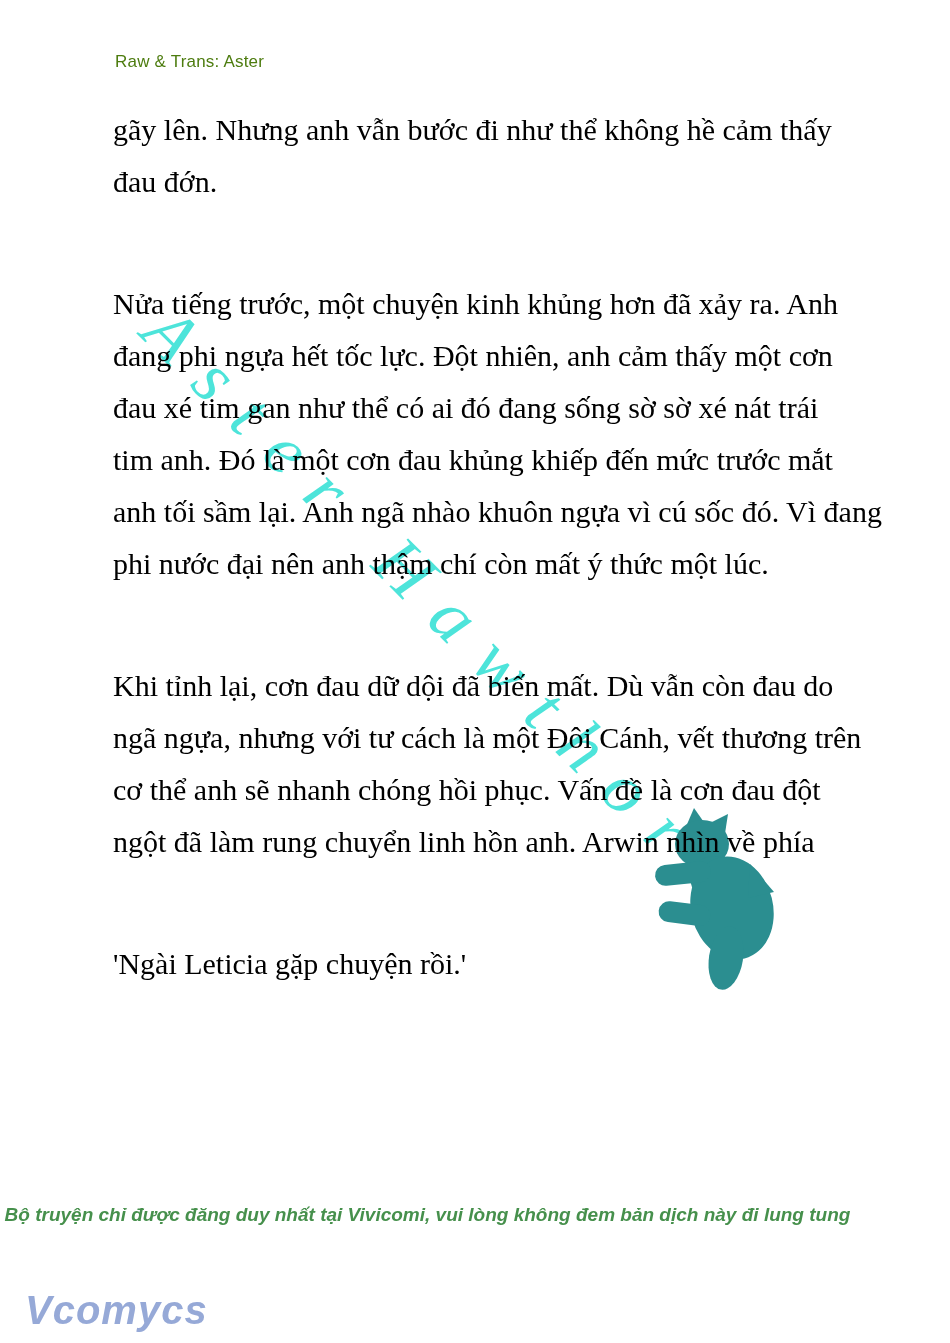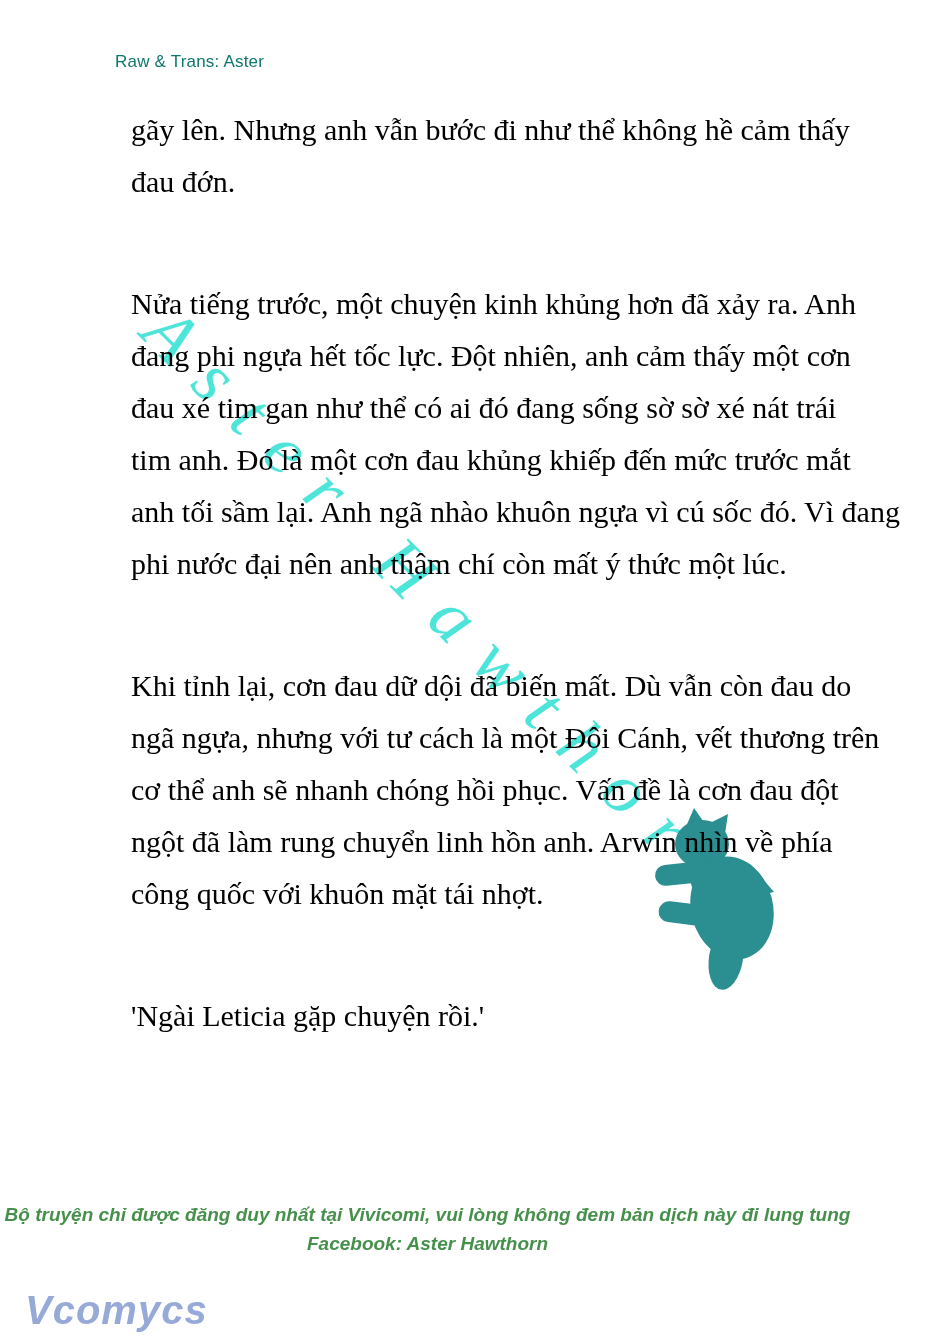--- a/index.html
+++ b/index.html
@@ -8,21 +8,21 @@
     background:#ffffff;
     position:relative;
     overflow:hidden;
     font-family:"Liberation Serif","DejaVu Serif",serif;
   }
   .page{position:absolute;inset:0;background:#ffffff;}
 
   .credit{
     position:absolute;left:115px;top:52px;
     font-family:"Liberation Sans","DejaVu Sans",sans-serif;
-    font-size:17px;color:#0f766e;letter-spacing:.2px;
+    font-size:17px;color:#4d7c0f;letter-spacing:.2px;
     z-index:3;
   }
 
   .watermark{
     position:absolute;left:185px;top:290px;
     font-family:"Liberation Serif","DejaVu Serif",serif;
     font-style:italic;
     font-size:72px;
     letter-spacing:26px;
     white-space:nowrap;
@@ -39,21 +39,20 @@
 
   .text-body{
     position:absolute;left:113px;top:104px;width:740px;
     z-index:2;
     font-size:30px;color:#000000;
   }
   .para{margin:0 0 70px 0;}
   .line{
     line-height:52px;
     white-space:nowrap;
-    margin-left:18px;
   }
 
   .footer-note{
     position:absolute;left:0;top:1200px;width:855px;
     text-align:center;
     font-family:"Liberation Sans","DejaVu Sans",sans-serif;
     font-weight:bold;font-style:italic;
     font-size:19px;line-height:29px;
     z-index:2;
   }
@@ -102,27 +101,25 @@
         <div class="line">đau xé tim gan như thể có ai đó đang sống sờ sờ xé nát trái</div>
         <div class="line">tim anh. Đó là một cơn đau khủng khiếp đến mức trước mắt</div>
         <div class="line">anh tối sầm lại. Anh ngã nhào khuôn ngựa vì cú sốc đó. Vì đang</div>
         <div class="line">phi nước đại nên anh thậm chí còn mất ý thức một lúc.</div>
       </div>
       <div class="para">
         <div class="line">Khi tỉnh lại, cơn đau dữ dội đã biến mất. Dù vẫn còn đau do</div>
         <div class="line">ngã ngựa, nhưng với tư cách là một Đôi Cánh, vết thương trên</div>
         <div class="line">cơ thể anh sẽ nhanh chóng hồi phục. Vấn đề là cơn đau đột</div>
         <div class="line">ngột đã làm rung chuyển linh hồn anh. Arwin nhìn về phía</div>
-        <div class="line">công quốc với khuôn mặt tái nhợt.</div>
       </div>
       <div class="para">
         <div class="line">'Ngài Leticia gặp chuyện rồi.'</div>
       </div>
     </div>
 
   <div class="footer-note" style="color: rgb(70, 144, 76);">
       <div>Bộ truyện chỉ được đăng duy nhất tại Vivicomi, vui lòng không đem bản dịch này đi lung tung</div>
-      <div>Facebook: Aster Hawthorn</div>
     </div>
 
   <div class="vcomycs" style="color: rgb(150, 169, 215);">Vcomycs</div>
 
 </div>
 
 </body></html>

